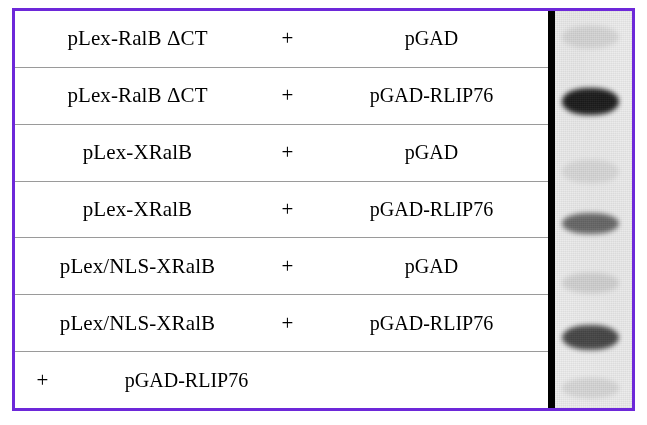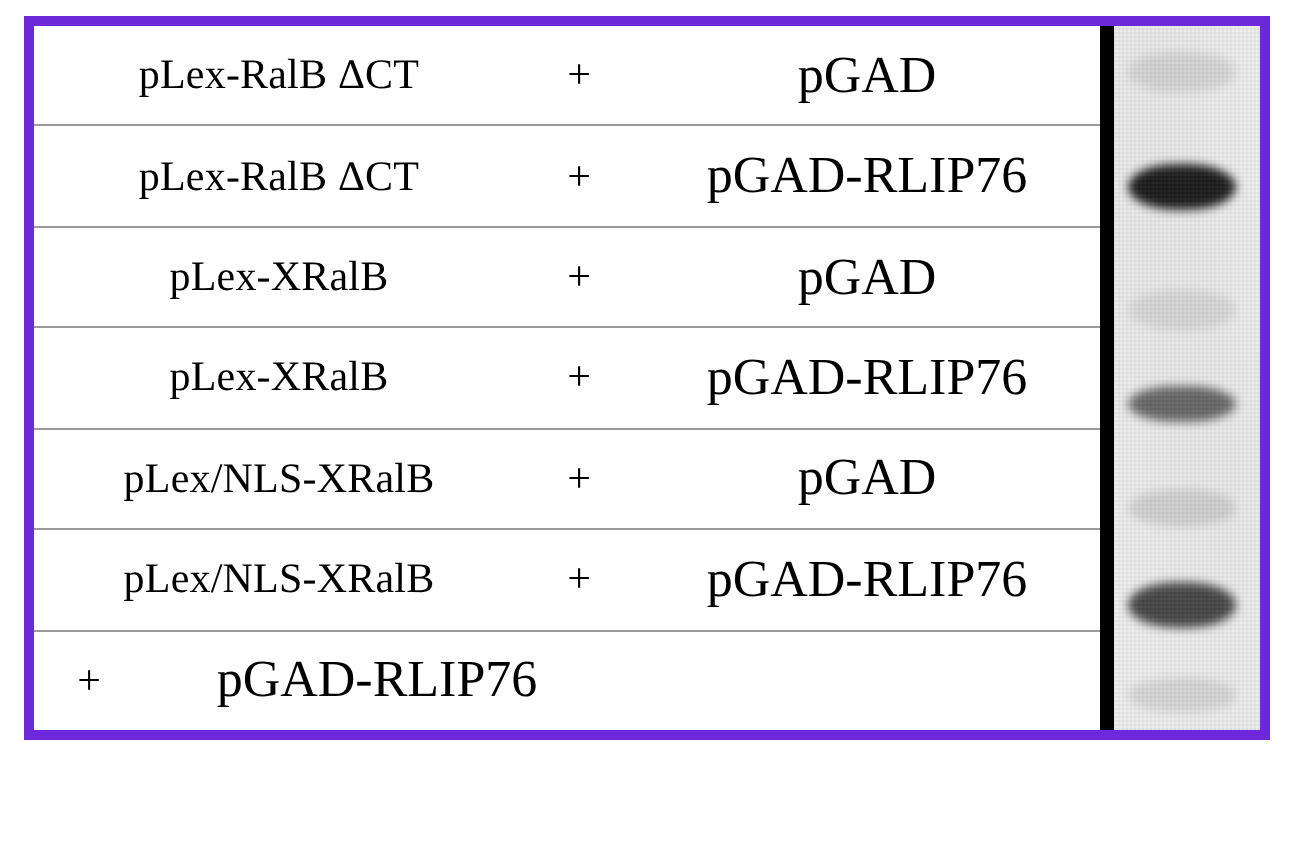--- a/index.html
+++ b/index.html
@@ -20,22 +20,22 @@
     height: 425px;
     background: #ffffff;
   }
 
   
   #panel-frame {
     position: absolute;
     left: 12px;
     top: 8px;
     width: 623px;
-    height: 362px;
-    border: 5px solid #6d28d9;
+    height: 403px;
+    border: 3px solid #6d28d9;
     box-sizing: border-box;
     background: #ffffff;
     display: flex;
     flex-direction: row;
   }
 
   
   #interaction-table {
     position: relative;
     width: 533px;
@@ -70,21 +70,21 @@
   }
   .cell-plus {
     width: 55px;
     text-align: center;
     font-size: 21px;
     color: #000000;
   }
   .cell-prey {
     width: 233px;
     text-align: center;
-    font-size: 26px;
+    font-size: 20px;
     color: #000000;
     white-space: nowrap;
   }
 
   
   #blot-divider {
     width: 7px;
     height: 100%;
     background: #000000;
     flex: 0 0 auto;

